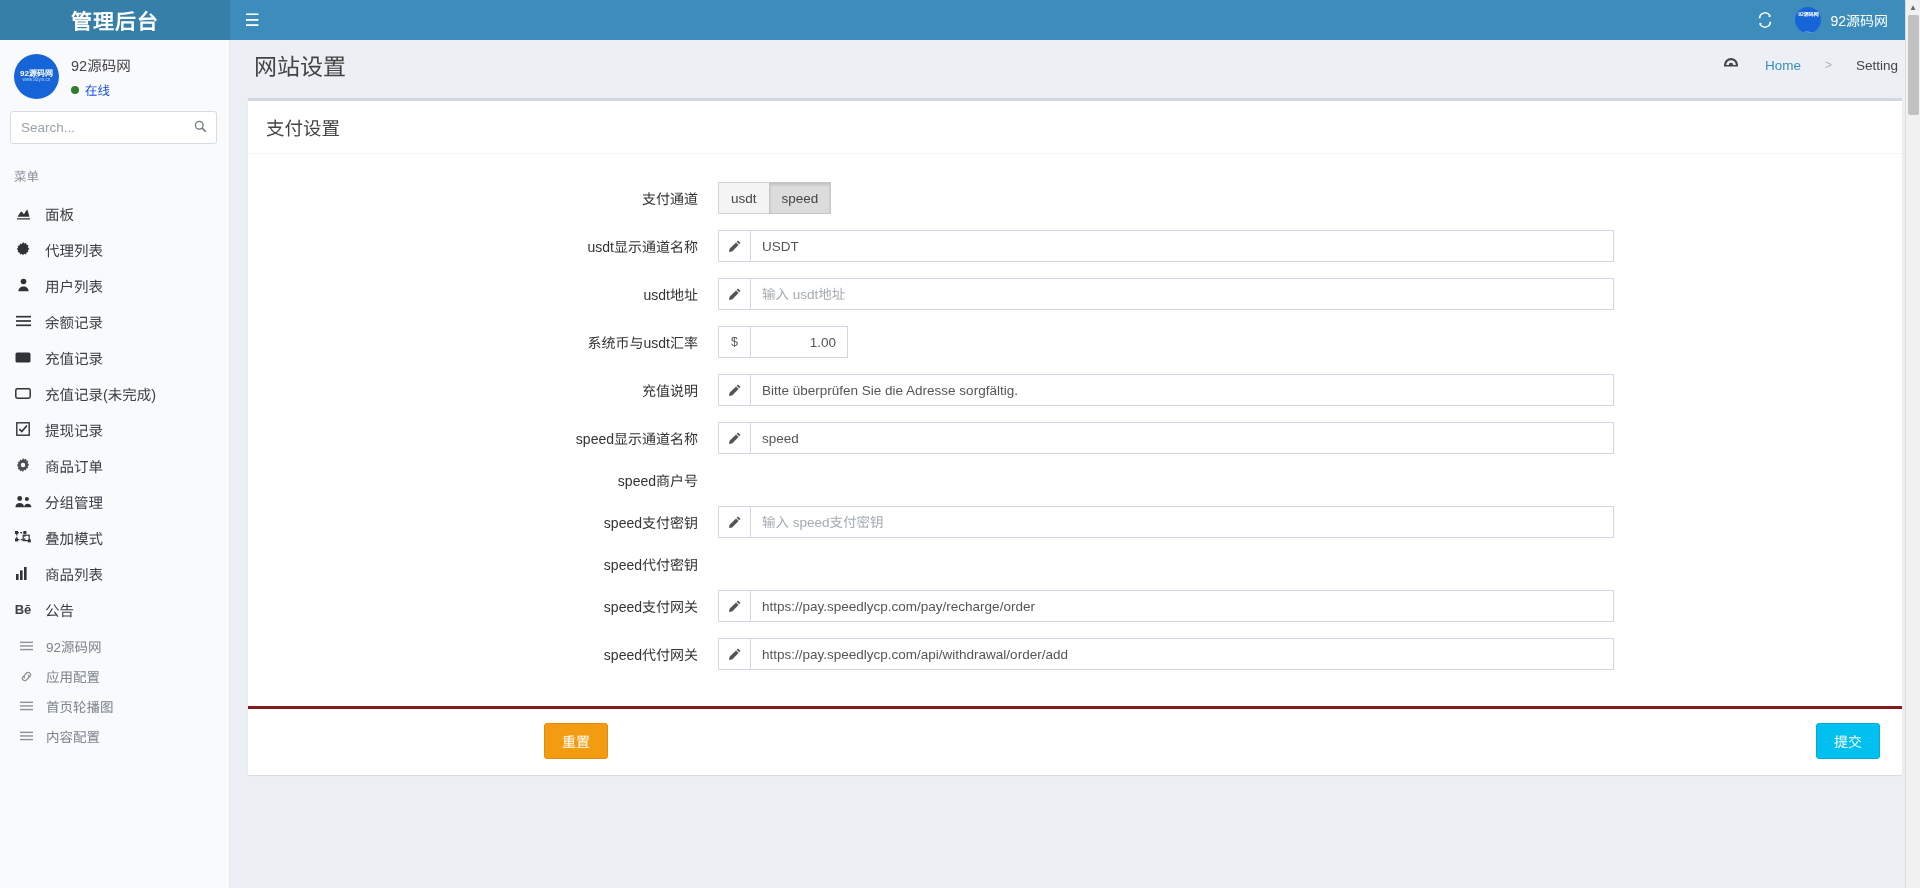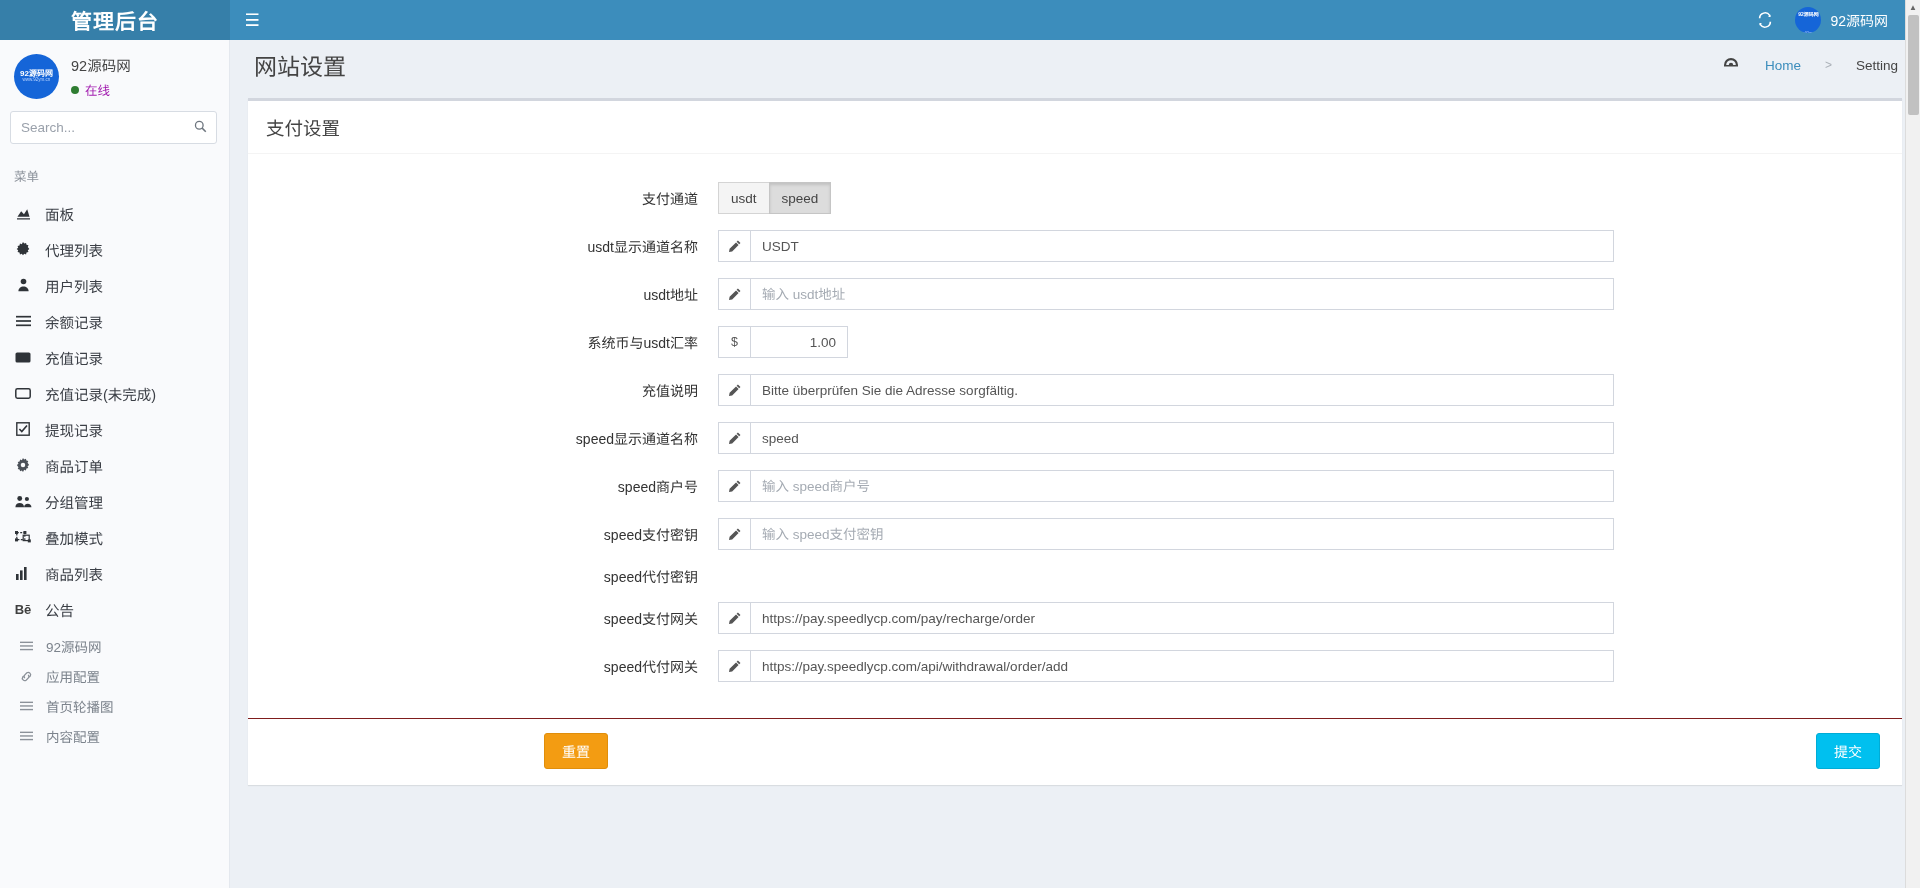--- a/index.html
+++ b/index.html
@@ -79,21 +79,21 @@
     background: #1565d8; flex: 0 0 45px;
     display: flex; flex-direction: column; align-items: center; justify-content: center;
   }
   .user-panel .avatar .lg1 {
     color: #ffffff; font-size: 8px; font-weight: bold; line-height: 1.1;
   }
   .user-panel .avatar .lg2 {
     color: #b9d3ff; font-size: 4.5px; line-height: 1.1;
   }
   .user-info .uname { font-size: 14.5px; color: #444; margin-bottom: 5px; }
-  .user-info .ustatus { font-size: 12.5px; color: #a21caf; display: flex; align-items: center; gap: 6px; }
+  .user-info .ustatus { font-size: 12.5px; color: #1d4ed8; display: flex; align-items: center; gap: 6px; }
   .dot-online {
     width: 8px; height: 8px; border-radius: 50%;
     background: #2f7d32; display: inline-block;
   }
 
   .search-wrap { padding: 0 12px 0 10px; }
   .search-box {
     position: relative;
     height: 33px;
     border: 1px solid #d7dce3;
@@ -240,21 +240,21 @@
     background: #ffffff;
     padding: 0 11px;
     font-size: 13.5px; color: #555;
     outline: none;
     font-family: "Liberation Sans", sans-serif;
   }
   .input-group input::placeholder { color: #a5abb3; }
   .input-group input.ta-right { text-align: right; }
 
   .box-footer {
-    border-top: 1px solid #7f1d1d;
+    border-top: 3px solid #7f1d1d;
     padding: 14px 22px 16px 22px;
     display: flex; align-items: center;
     margin-top: 10px;
   }
   .btn-reset {
     background: #f39c12; border: 1px solid #e08e0b;
     color: #ffffff; font-size: 14px;
     padding: 7px 17px; border-radius: 3px; cursor: pointer;
     margin-left: 274px;
     font-family: "Liberation Sans", sans-serif;
@@ -624,73 +624,63 @@
                   <path fill="#555" d="M10.4 0.6l3 3-1.5 1.5-3-3zM8.2 2.8l3 3-7.5 7.5-3.7.7.7-3.7z"></path>
                 </svg>
             </span>
             <input type="text" value="speed" style="">
           </div>
         </div>
       </div>
 
       <div class="form-row">
         <div class="form-label">speed商户号</div>
+      </div>
+
+      <div class="form-row">
+        <div class="form-label">speed支付密钥</div>
         <div class="form-field">
           <div class="input-group">
             <span class="addon">
               <svg width="12" height="12" viewBox="0 0 14 14">
                   <path fill="#555" d="M10.4 0.6l3 3-1.5 1.5-3-3zM8.2 2.8l3 3-7.5 7.5-3.7.7.7-3.7z"></path>
                 </svg>
             </span>
-            <input type="text" placeholder="输入 speed商户号" style="">
-          </div>
-        </div>
-      </div>
-
-      <div class="form-row">
-        <div class="form-label">speed支付密钥</div>
+            <input type="text" placeholder="输入 speed支付密钥" style="">
+          </div>
+        </div>
+      </div>
+
+      <div class="form-row">
+        <div class="form-label">speed代付密钥</div>
+      </div>
+
+      <div class="form-row">
+        <div class="form-label">speed支付网关</div>
         <div class="form-field">
           <div class="input-group">
             <span class="addon">
               <svg width="12" height="12" viewBox="0 0 14 14">
                   <path fill="#555" d="M10.4 0.6l3 3-1.5 1.5-3-3zM8.2 2.8l3 3-7.5 7.5-3.7.7.7-3.7z"></path>
                 </svg>
             </span>
-            <input type="text" placeholder="输入 speed支付密钥" style="">
-          </div>
-        </div>
-      </div>
-
-      <div class="form-row">
-        <div class="form-label">speed代付密钥</div>
-      </div>
-
-      <div class="form-row">
-        <div class="form-label">speed支付网关</div>
+            <input type="text" value="https://pay.speedlycp.com/pay/recharge/order" style="">
+          </div>
+        </div>
+      </div>
+
+      <div class="form-row">
+        <div class="form-label">speed代付网关</div>
         <div class="form-field">
           <div class="input-group">
             <span class="addon">
               <svg width="12" height="12" viewBox="0 0 14 14">
                   <path fill="#555" d="M10.4 0.6l3 3-1.5 1.5-3-3zM8.2 2.8l3 3-7.5 7.5-3.7.7.7-3.7z"></path>
                 </svg>
             </span>
-            <input type="text" value="https://pay.speedlycp.com/pay/recharge/order" style="">
-          </div>
-        </div>
-      </div>
-
-      <div class="form-row">
-        <div class="form-label">speed代付网关</div>
-        <div class="form-field">
-          <div class="input-group">
-            <span class="addon">
-              <svg width="12" height="12" viewBox="0 0 14 14">
-                  <path fill="#555" d="M10.4 0.6l3 3-1.5 1.5-3-3zM8.2 2.8l3 3-7.5 7.5-3.7.7.7-3.7z"></path>
-                </svg>
-            </span>
             <input type="text" value="https://pay.speedlycp.com/api/withdrawal/order/add" style="">
           </div>
         </div>
       </div>
 
     </div>
 
     <div class="box-footer">
       <button type="button" class="btn-reset">重置</button>
       <button type="button" class="btn-submit">提交</button>

